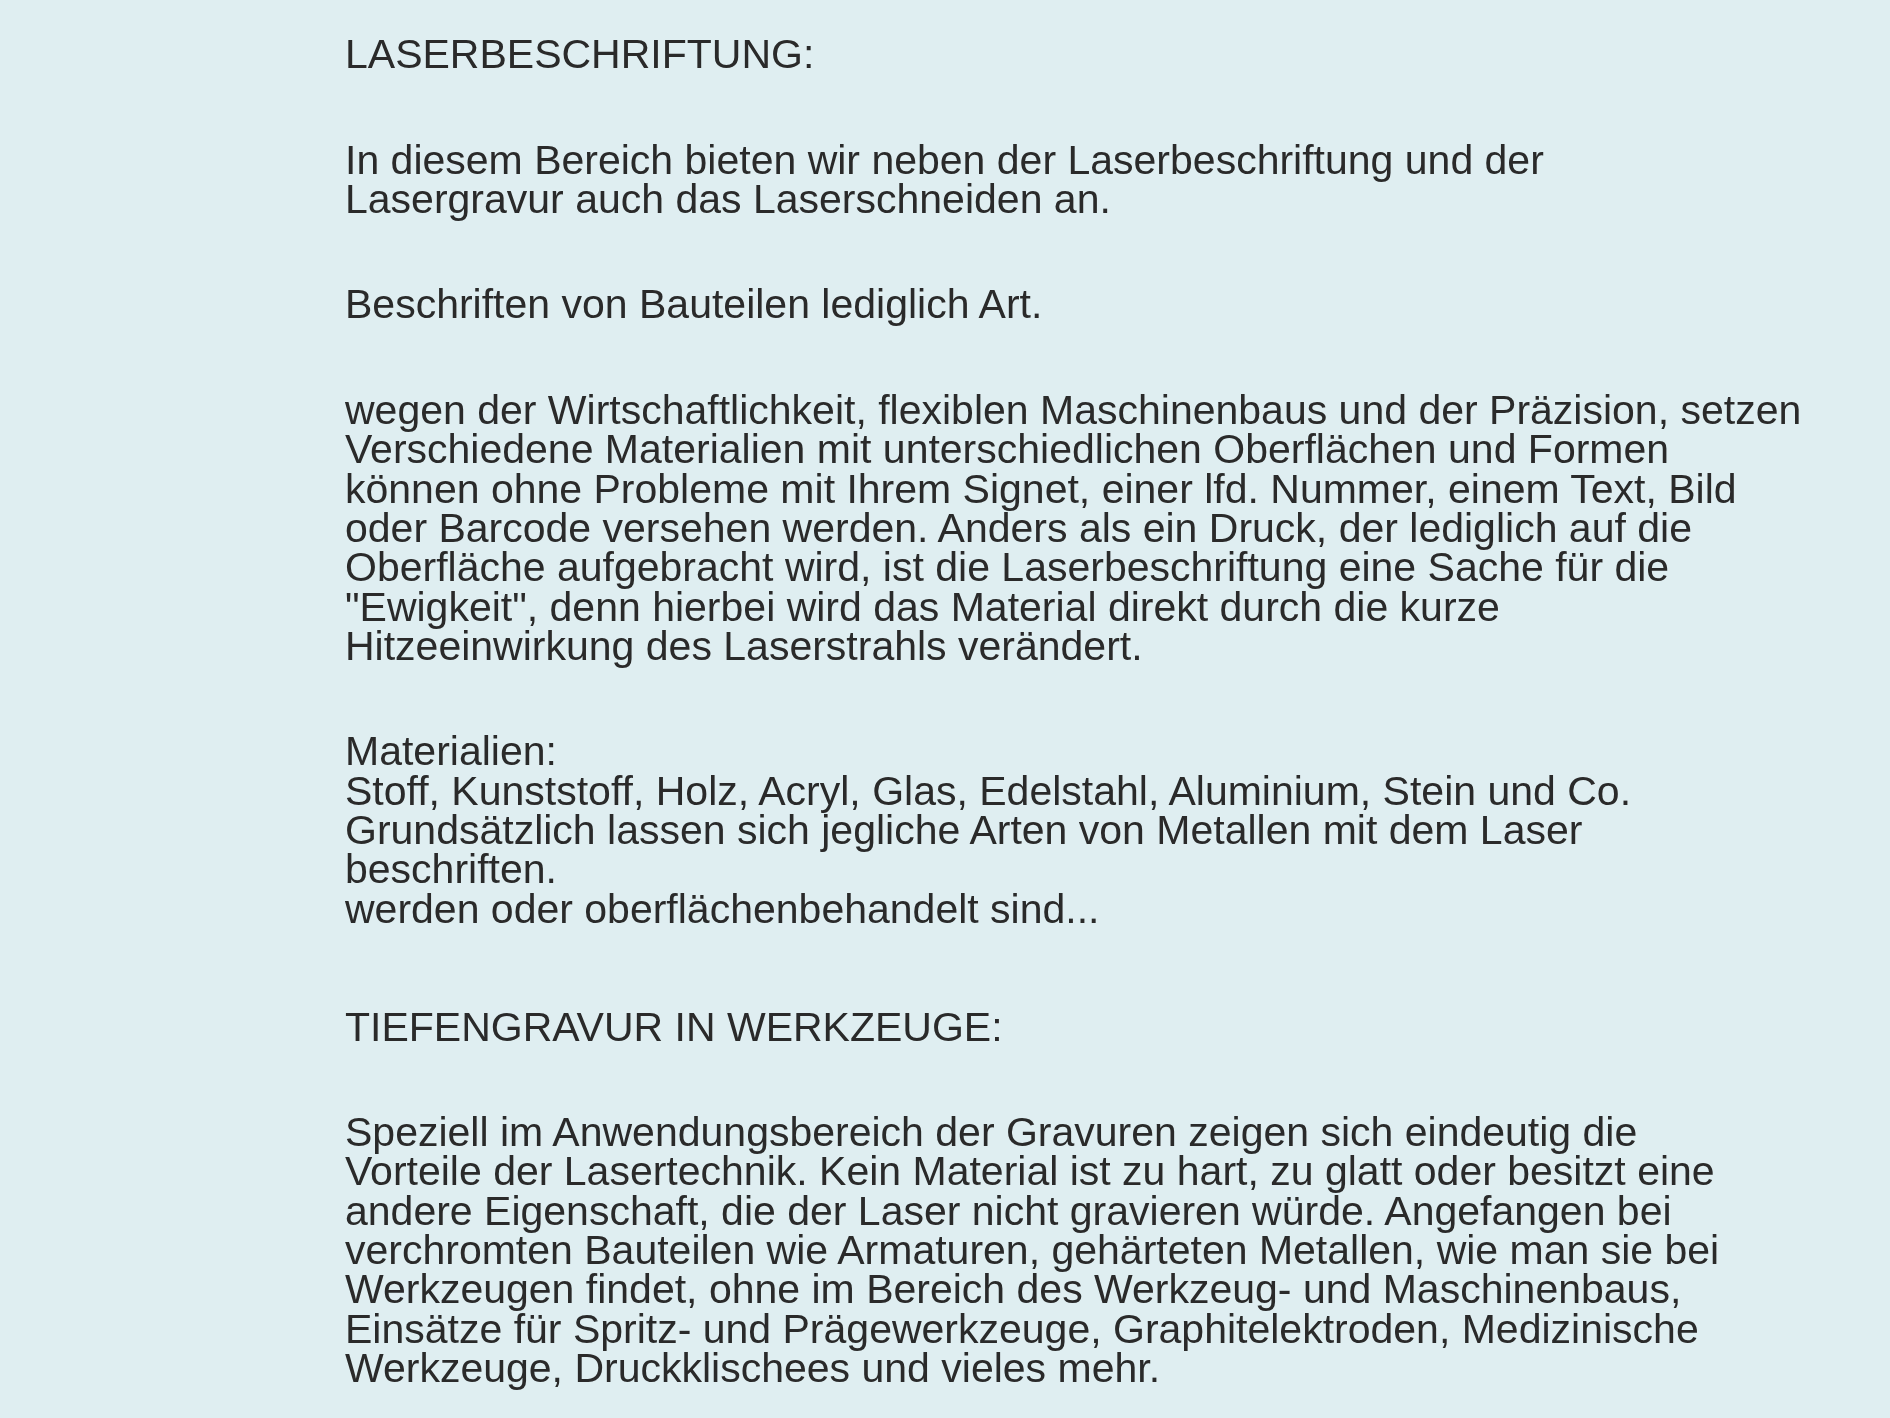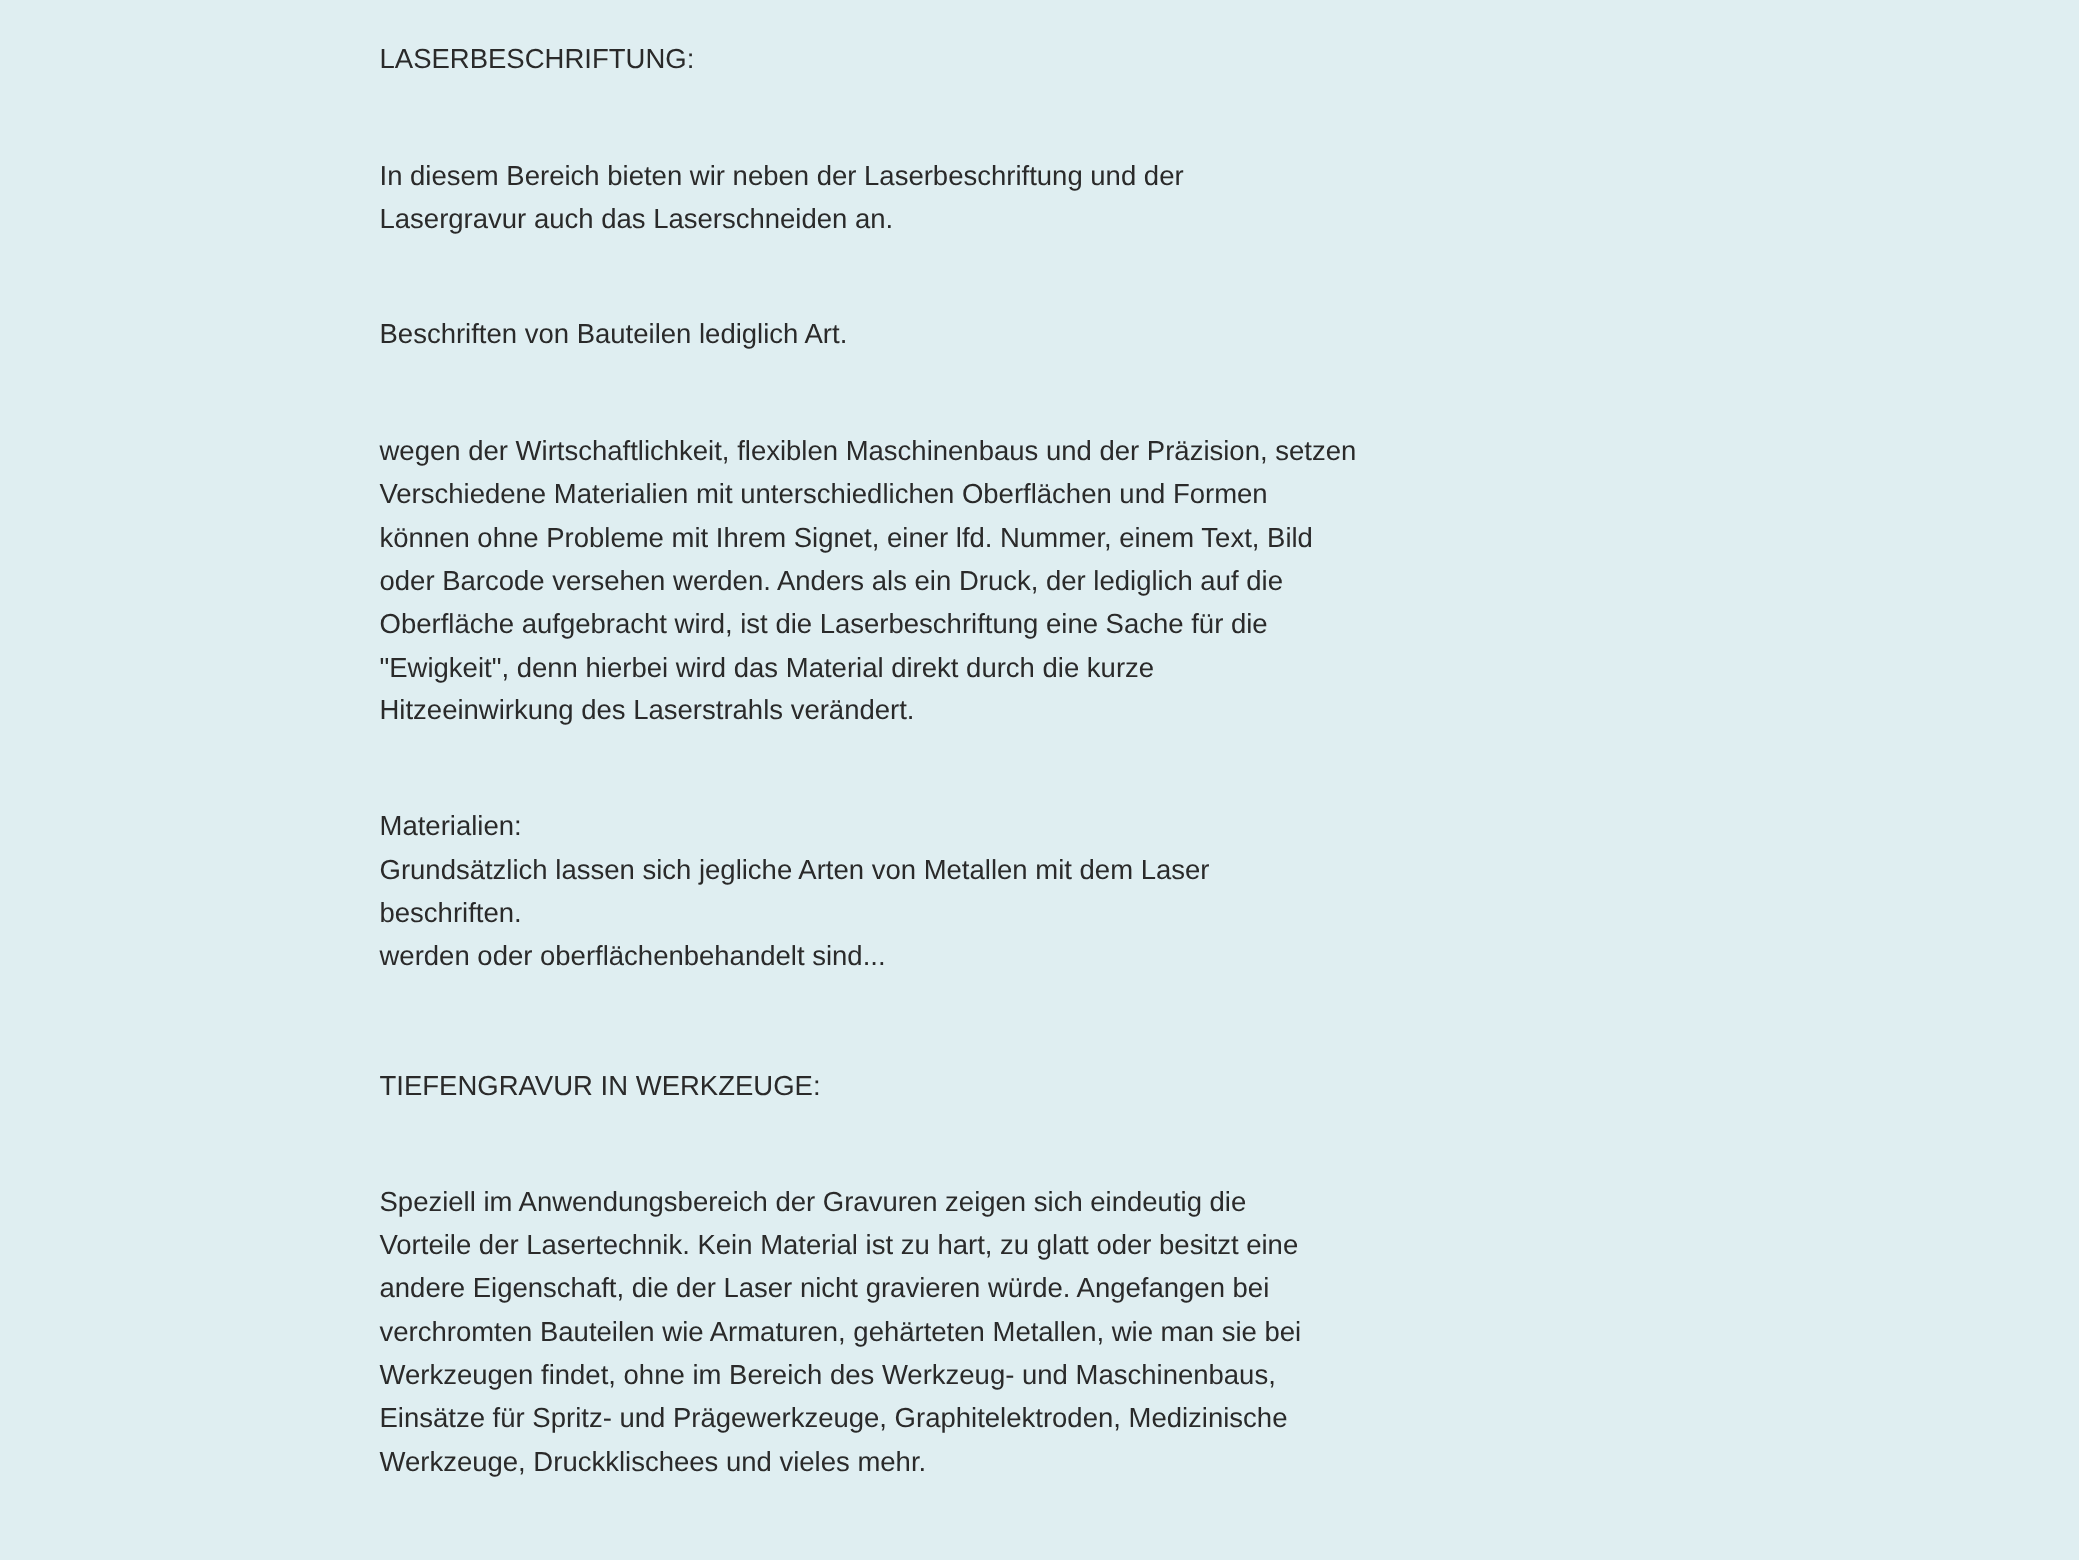--- a/index.html
+++ b/index.html
@@ -5,21 +5,21 @@
   html, body { margin: 0; padding: 0; }
   body {
     width: 1890px; height: 1418px; overflow: hidden;
     background: #dfeef1;
     font-family: "Liberation Sans", sans-serif;
     color: #2a2a2a;
   }
   .page { position: absolute; left: 345px; top: 35px; width: 1300px; }
   .line {
     display: block;
-    font-size: 25px;
+    font-size: 41px;
     line-height: 39.3px;
     height: 39.3px;
     white-space: pre;
     letter-spacing: 0;
   }
   .gap { display: block; height: 39.3px; }
   .gap2 { display: block; height: 78.6px; }
   .section { display: block; }
   .para { display: block; margin-top: 27px; }
 </style>
@@ -48,20 +48,21 @@
       <span class="line">können ohne Probleme mit Ihrem Signet, einer lfd. Nummer, einem Text, Bild</span>
       <span class="line">oder Barcode versehen werden. Anders als ein Druck, der lediglich auf die</span>
       <span class="line">Oberfläche aufgebracht wird, ist die Laserbeschriftung eine Sache für die</span>
       <span class="line">"Ewigkeit", denn hierbei wird das Material direkt durch die kurze</span>
       <span class="line">Hitzeeinwirkung des Laserstrahls verändert.</span>
     </div>
     <span class="gap"></span>
 
     <div class="para">
       <span class="line">Materialien:</span>
+      <span class="line">Stoff, Kunststoff, Holz, Acryl, Glas, Edelstahl, Aluminium, Stein und Co.</span>
       <span class="line">Grundsätzlich lassen sich jegliche Arten von Metallen mit dem Laser</span>
       <span class="line">beschriften.</span>
       <span class="line">werden oder oberflächenbehandelt sind...</span>
     </div>
   </div>
 
   <span class="gap2"></span>
 
   <div class="section">
     <span class="line">TIEFENGRAVUR IN WERKZEUGE:</span>

